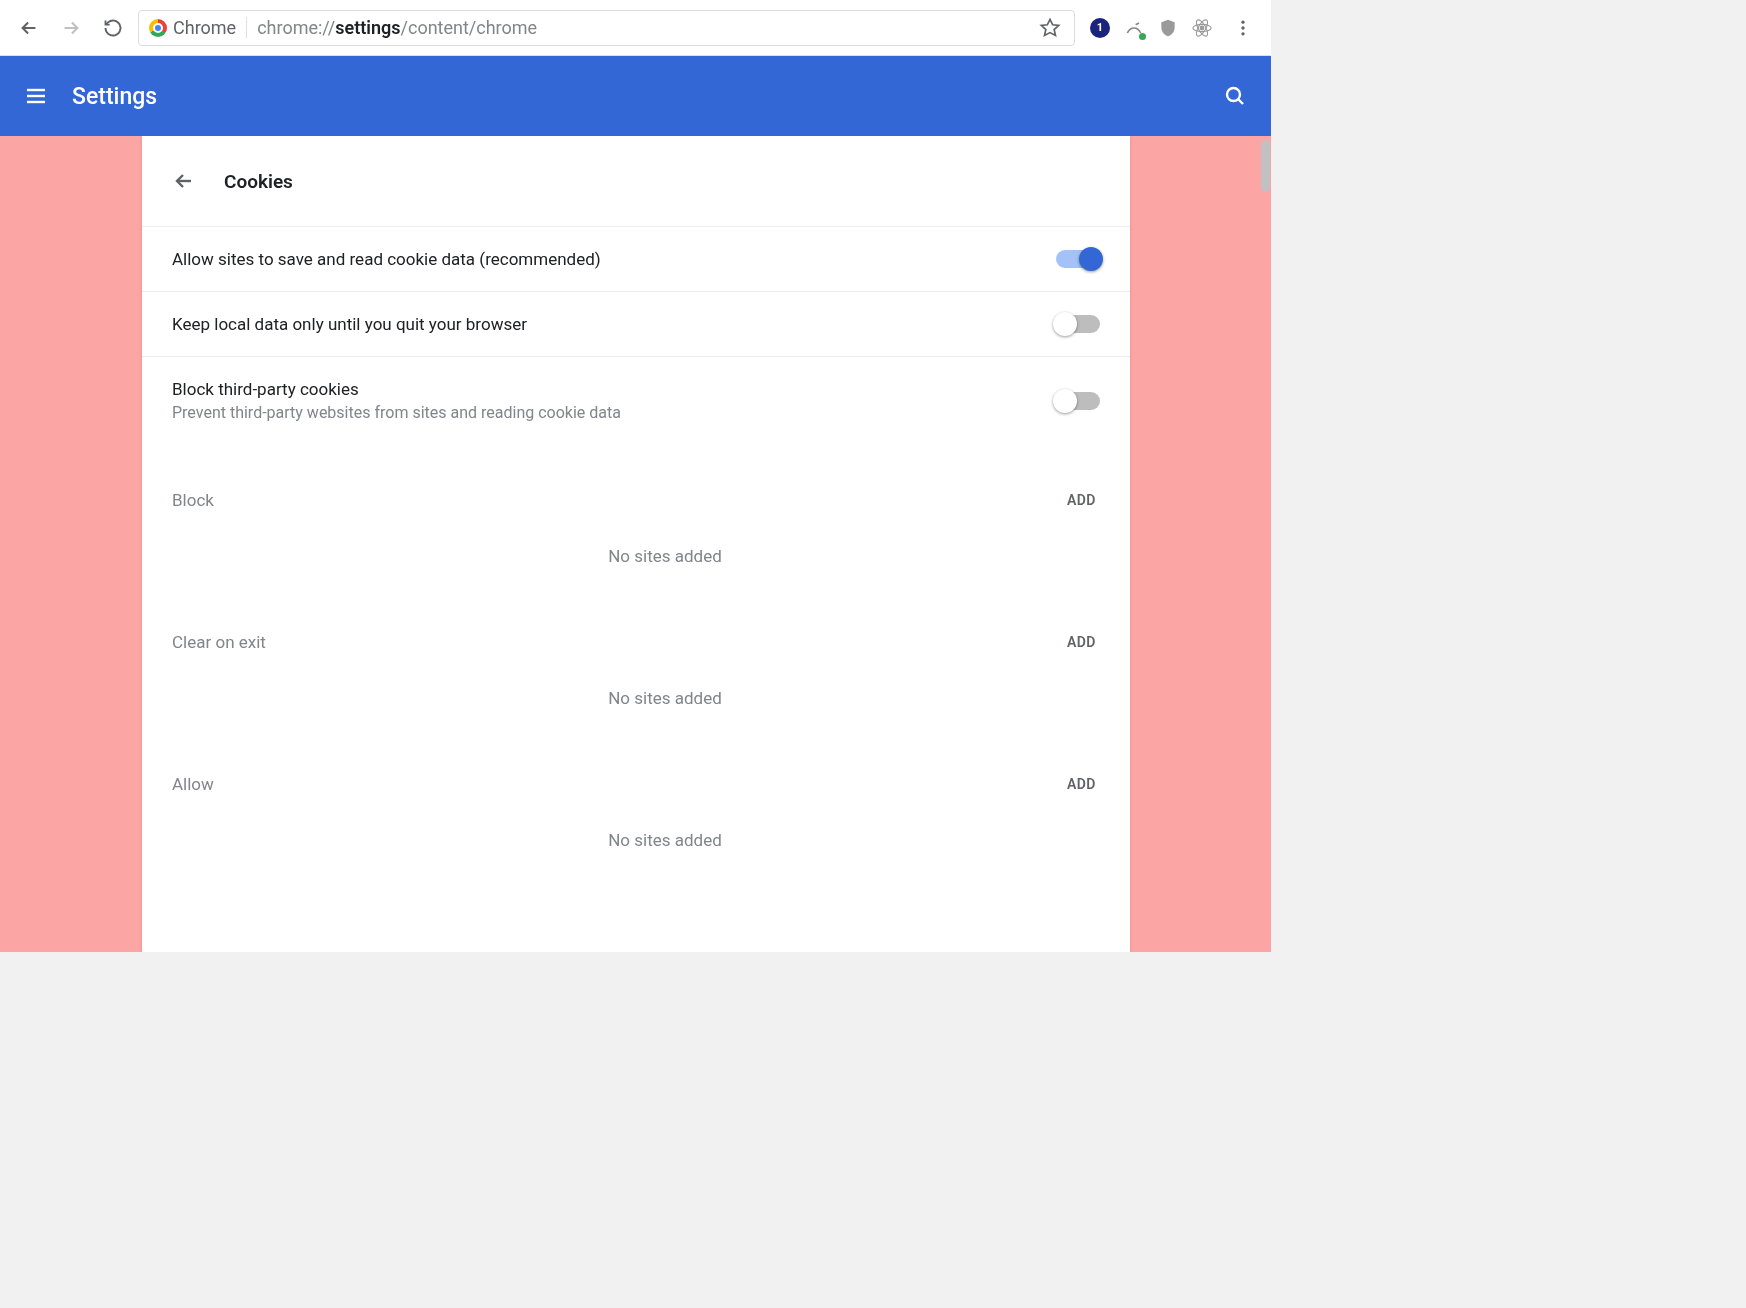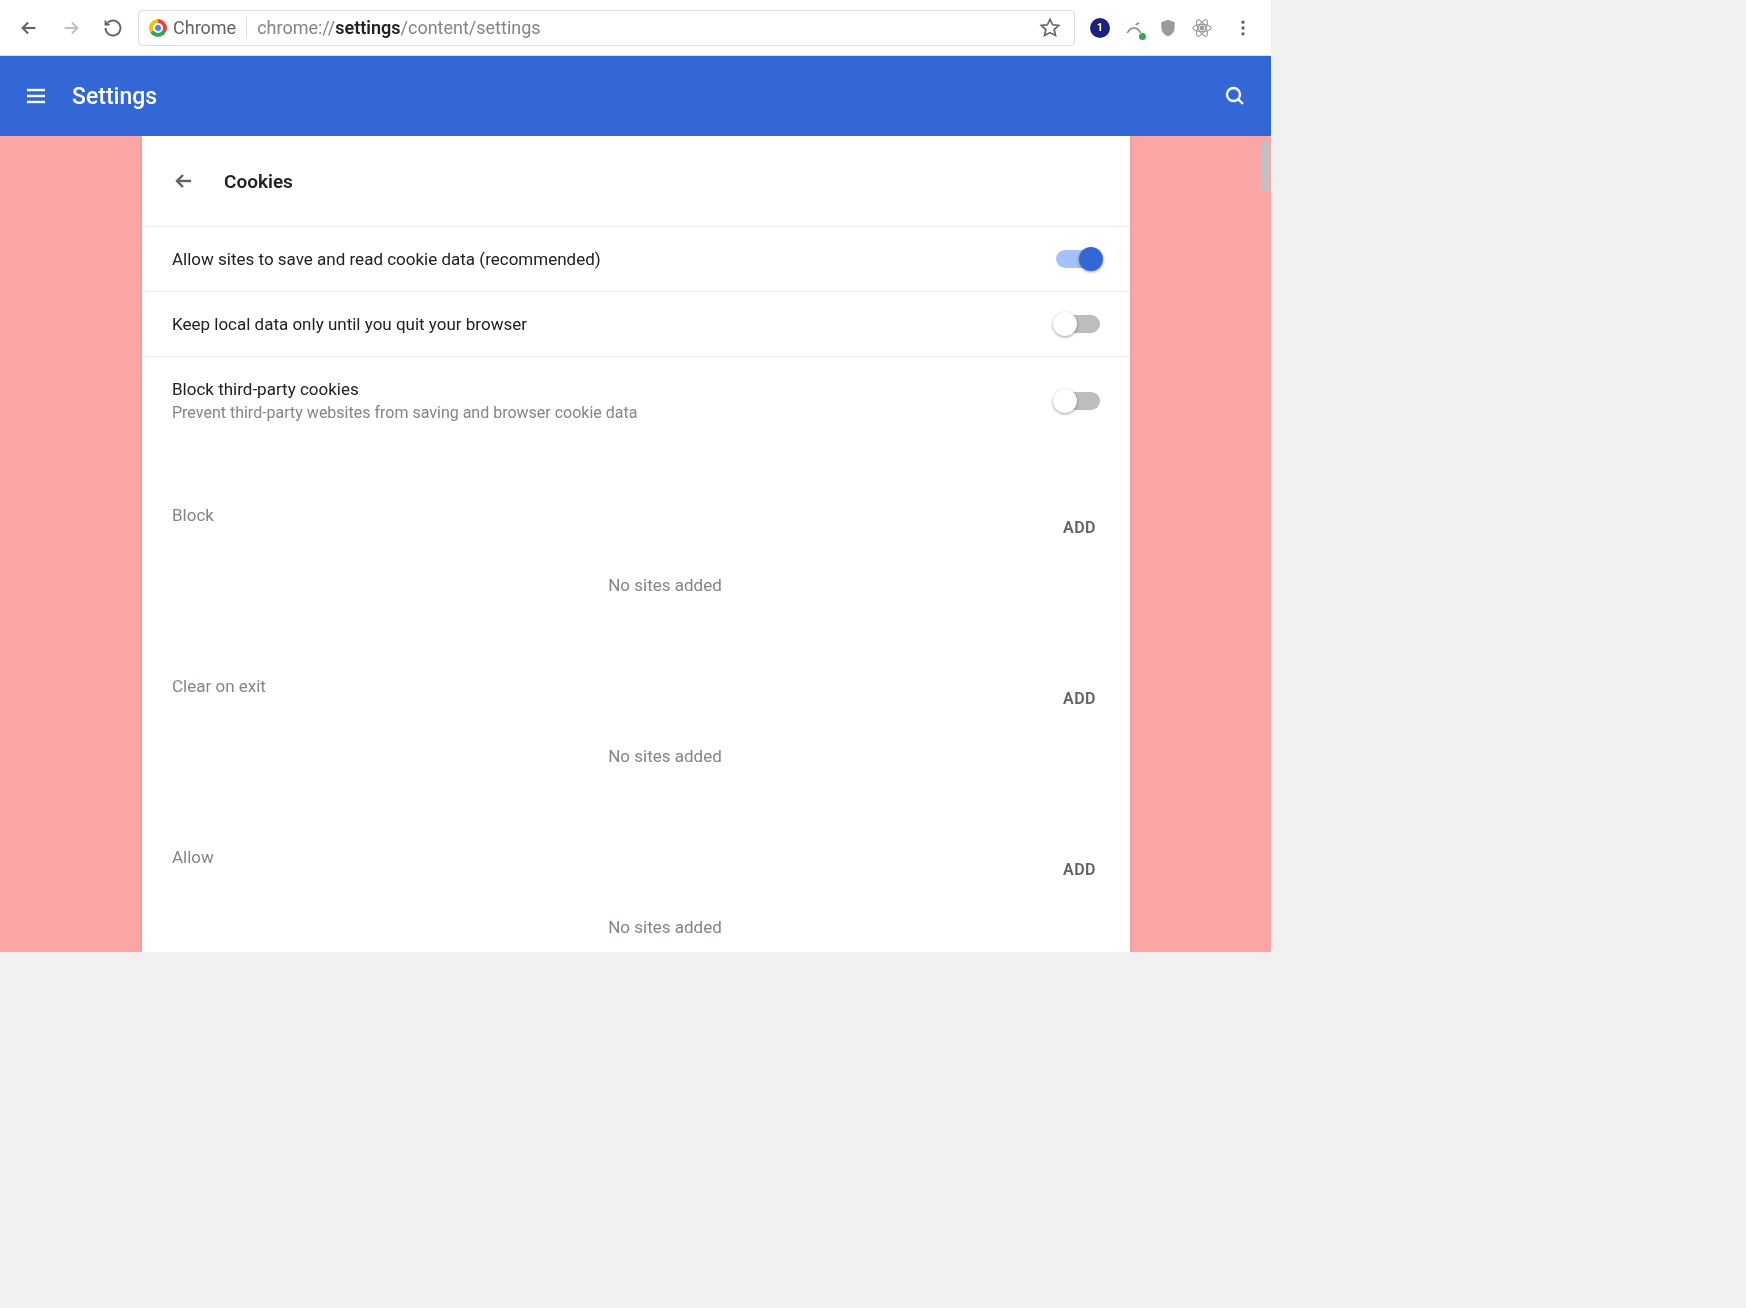--- a/index.html
+++ b/index.html
@@ -142,22 +142,22 @@
   .section {
     padding: 26px 30px 0 30px;
     text-align: center;
   }
   .section-header{
     display:flex; align-items:center; justify-content:space-between;
     margin-bottom: 30px;
   }
   .section-title{ font-size:17px; color:#80868b; }
   .add-btn{
-    font-size:16px; font-weight:600; color:#5f6368; letter-spacing:.5px;
-    cursor:pointer; padding:8px 4px;margin-top:26px;
+    font-size:14px; font-weight:600; color:#5f6368; letter-spacing:.5px;
+    cursor:pointer; padding:8px 4px;
   }
   .empty-text{
     font-size:17px; color:#80868b;
     padding: 0 0 34px 58px;
   }
 
   .vscroll {
     position:absolute; right:1px; top:4px;
     width:9px; height:52px; border-radius:5px;
     background:#c1c1c1;
@@ -184,21 +184,21 @@
         <path d="M3 12a9 9 0 1 0 3-6.7L3 8"></path>
         <path d="M3 3v5h5"></path>
       </svg>
   </div>
   <div class="omnibox">
     <div class="chrome-badge">
       <span class="chrome-logo"></span>
       <span>Chrome</span>
     </div>
     <div class="url-text">
-      <span class="grey">chrome://</span><span class="bold">settings</span><span class="grey">/content/settings</span>
+      <span class="grey">chrome://</span><span class="bold">settings</span><span class="grey">/content/chrome</span>
     </div>
     <div class="star-btn">
       <svg width="22" height="22" viewBox="0 0 24 24" fill="none" stroke="currentColor" stroke-width="1.8">
           <path d="M12 2.5l2.9 6 6.6.6-5 4.6 1.5 6.5L12 17l-6 3.2 1.5-6.5-5-4.6 6.6-.6z"></path>
         </svg>
     </div>
   </div>
   <div class="ext-icons">
     <div class="ext-icon">
       <div class="ext-badge-dark">1</div>
@@ -277,21 +277,21 @@
         <div class="setting-label">Keep local data only until you quit your browser</div>
       </div>
       <div class="toggle off">
           <div class="knob"></div>
         </div>
     </div>
 
     <div class="setting-row" style="border-bottom:none;">
       <div class="setting-text">
         <div class="setting-label">Block third-party cookies</div>
-        <div class="setting-desc">Prevent third-party websites from saving and browser cookie data</div>
+        <div class="setting-desc">Prevent third-party websites from sites and reading cookie data</div>
       </div>
       <div class="toggle off">
           <div class="knob"></div>
         </div>
     </div>
 
     <div class="section" style="margin-top:14px;">
       <div class="section-header">
         <div class="section-title">Block</div>
         <div class="add-btn">ADD</div>

